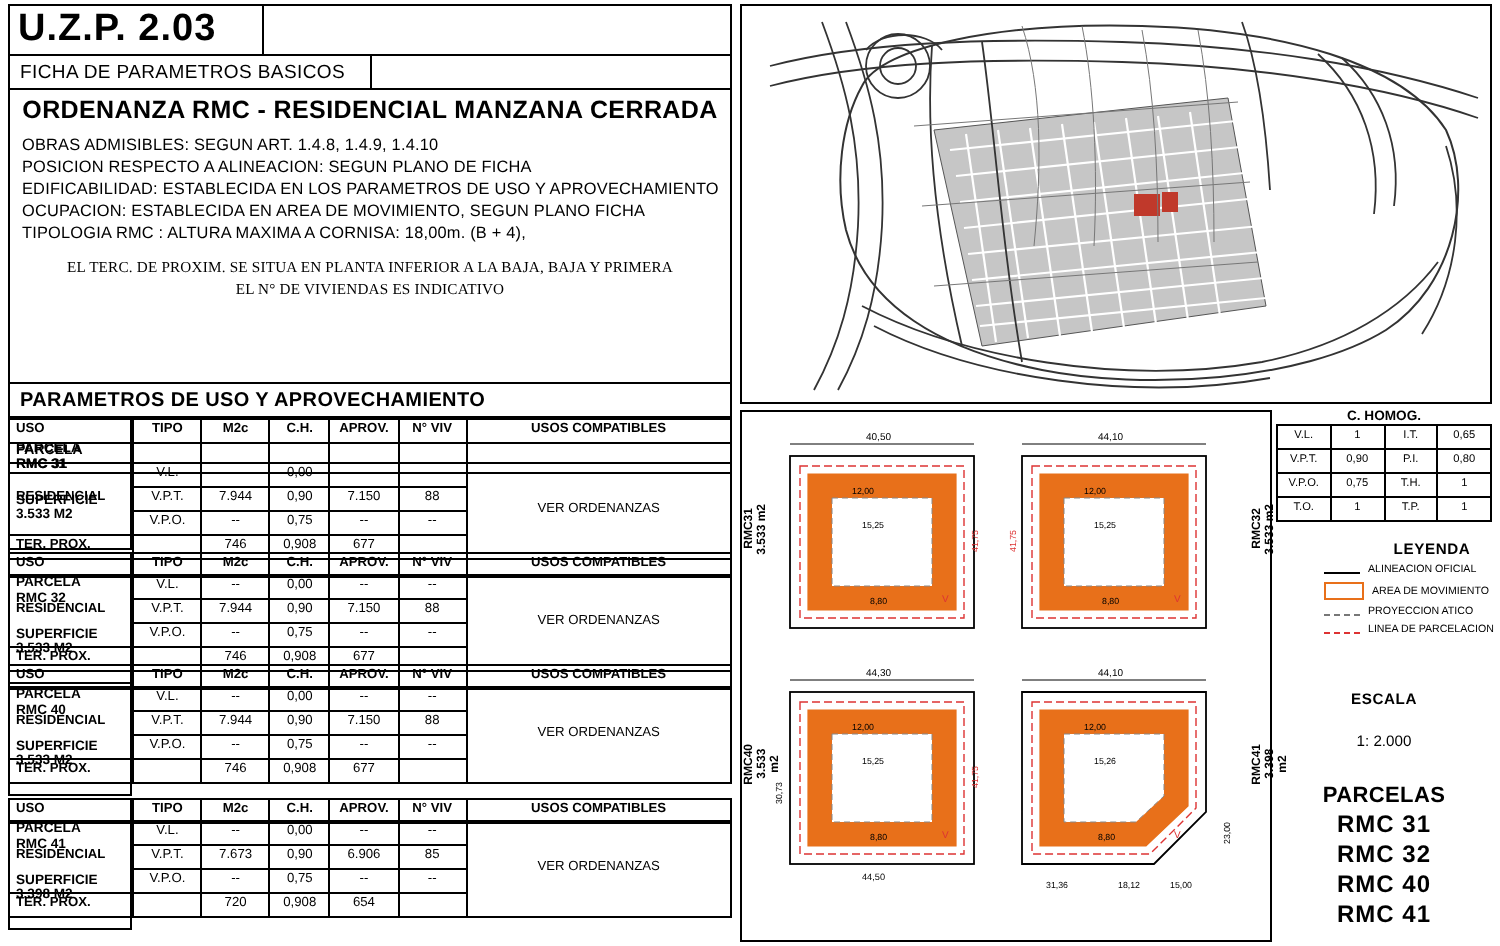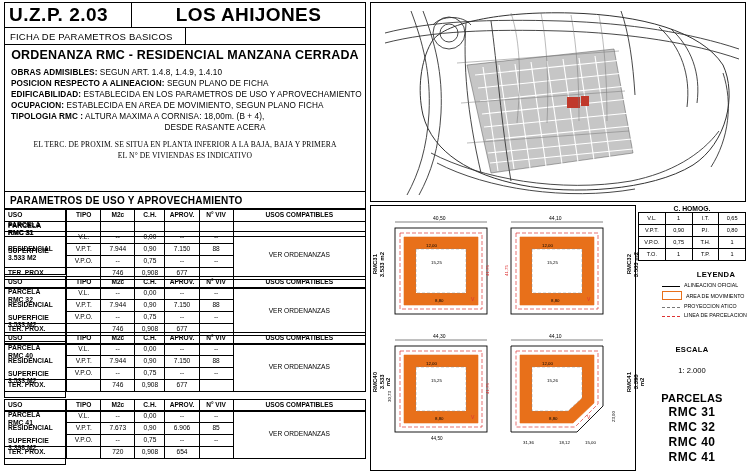--- a/index.html
+++ b/index.html
@@ -19,21 +19,21 @@
 
   #sub{left:4px;top:28px;width:362px;height:17px;border:1px solid #000;border-top:none;display:flex;align-items:center;font-size:9.5px;}
   #sub .l{padding-left:5px;width:175px;letter-spacing:.2px;}
   #sub .s{width:1px;height:100%;background:#000;}
   #sub .r{flex:1;text-align:center;letter-spacing:.2px;}
 
   
   #ord{left:4px;top:45px;width:362px;height:147px;border:1px solid #000;border-top:none;}
   #ordttl{text-align:center;font-size:12.5px;font-weight:bold;margin-top:3px;letter-spacing:.2px;}
   .ordline{font-size:8.2px;margin:2px 0 0 6px;letter-spacing:.1px;}
-  .ordline b{font-weight:bold;}
+  .ordline b{font-weight:normal;}
   .ordsm{font-size:7.6px;font-family:Liberation Serif, serif;}
   .center{text-align:center;}
 
   
   #ptitle{left:4px;top:192px;width:362px;height:17px;border:1px solid #000;border-top:none;font-size:10px;font-weight:bold;display:flex;align-items:center;padding-left:5px;letter-spacing:.2px;}
 
   
   .tbl{position:absolute;left:4px;width:362px;border-collapse:collapse;font-size:6.6px;table-layout:fixed;}
   .tbl td{border:1px solid #000;height:11px;padding:0 1px;text-align:center;vertical-align:middle;line-height:1;}
   .tbl .lft{text-align:left;padding-left:3px;}
@@ -73,21 +73,20 @@
   .vlab{position:absolute;font-size:6px;font-weight:bold;writing-mode:vertical-rl;transform:rotate(180deg);text-align:center;line-height:1.1;}
 </style>
 </head>
 <body>
 
 <div class="page">
 
   <div class="bx" id="hdr">
     <div class="uzp">U.Z.P. 2.03</div>
     <div class="sep"></div>
-    <div class="ttl">LOS AHIJONES</div>
   </div>
 
   <div class="bx" id="sub">
     <div class="l">FICHA DE PARAMETROS BASICOS</div>
     <div class="s"></div>
   </div>
 
   <div class="bx" id="ord">
     <div id="ordttl">ORDENANZA RMC - RESIDENCIAL MANZANA CERRADA</div>
 
@@ -105,21 +104,20 @@
     </div>
     <div class="ordline">
       <b>OCUPACION:</b>
       <span>ESTABLECIDA EN AREA DE MOVIMIENTO, SEGUN PLANO FICHA</span>
     </div>
 
     <div class="ordline">
       <b>TIPOLOGIA RMC :</b>
       <span>ALTURA MAXIMA A CORNISA: 18,00m. (B + 4),</span>
     </div>
-    <div class="ordline center" style="margin-left:0;padding-left:60px;">DESDE RASANTE ACERA</div>
 
     <div class="ordline ordsm center" style="margin-top:8px;margin-left:0;">EL TERC. DE PROXIM. SE SITUA EN PLANTA INFERIOR A LA BAJA, BAJA Y PRIMERA</div>
     <div class="ordline ordsm center" style="margin-left:0;">EL N° DE VIVIENDAS ES INDICATIVO</div>
   </div>
 
   <div class="bx" id="ptitle">PARAMETROS DE USO Y APROVECHAMIENTO</div>
 
   <table class="tbl" style="top:209px;">
     <colgroup>
         <col style="width:62px">

